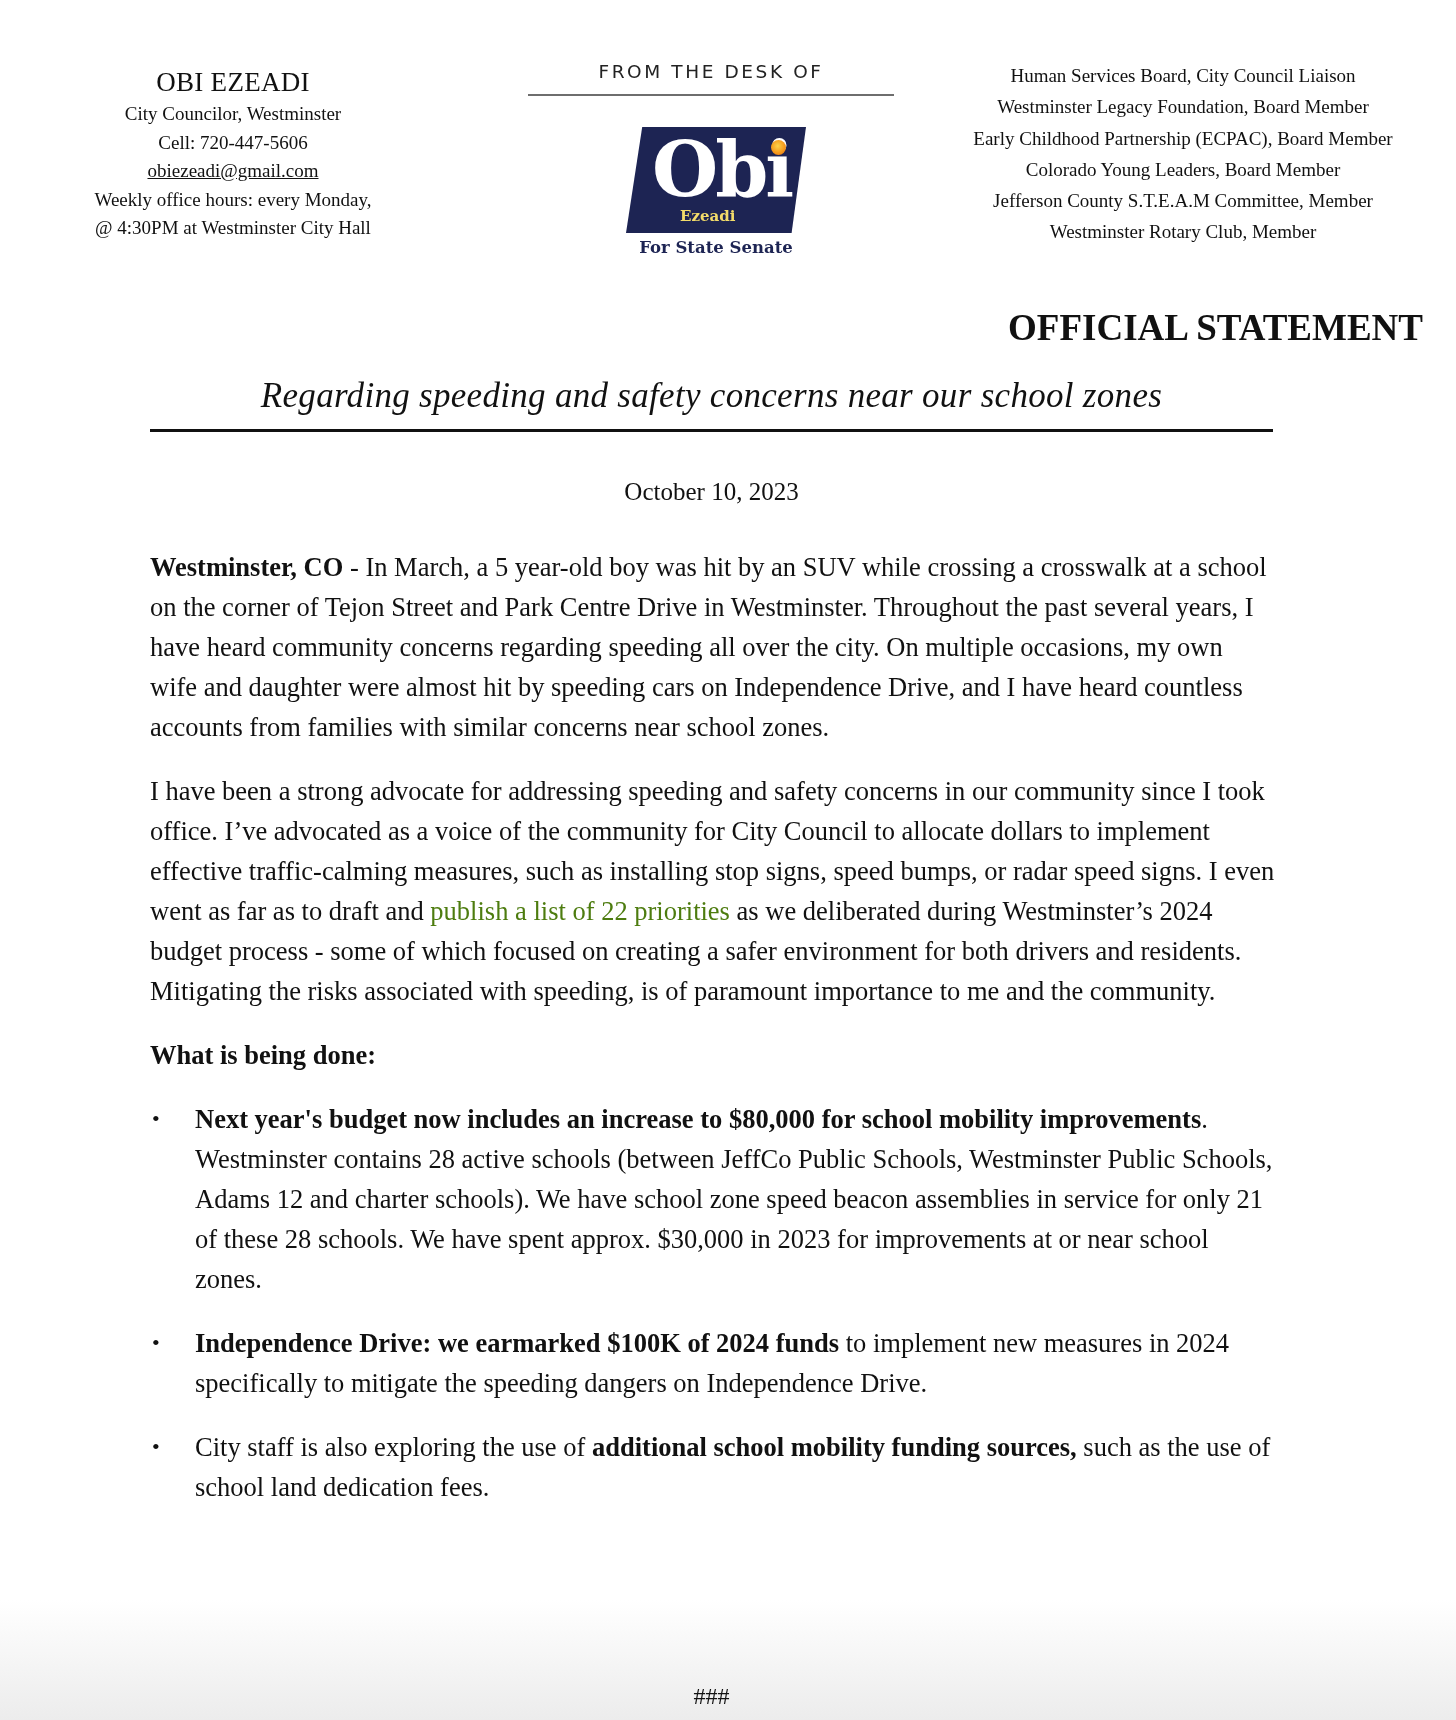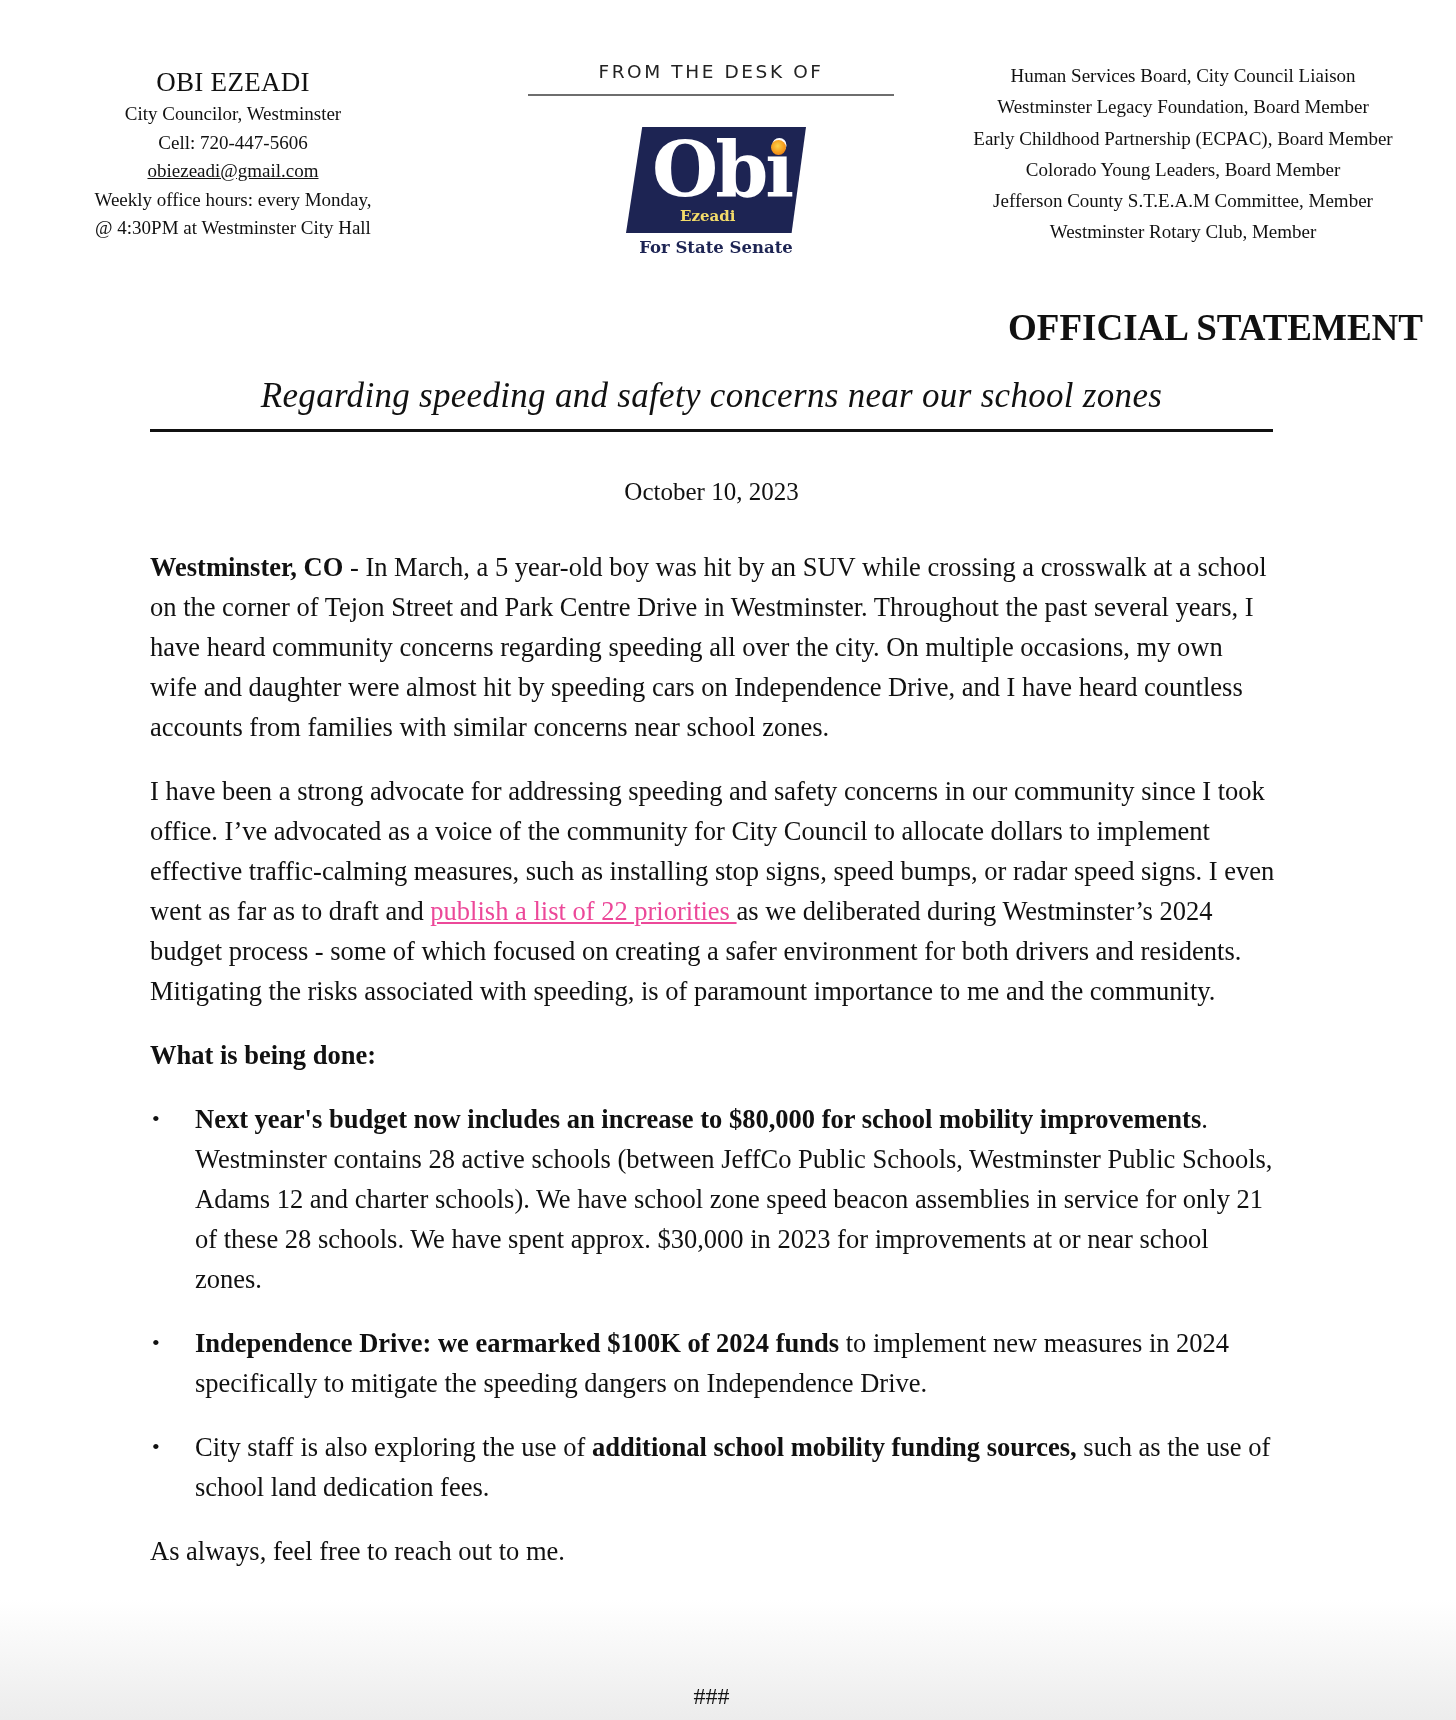--- a/index.html
+++ b/index.html
@@ -35,21 +35,21 @@
   .right-line { font-size: 19px; line-height: 31.3px; color: #111; }
   
   .title { left: 0; width: 1423px; top: 304px; text-align: right; font-size: 37px; font-weight: bold; line-height: 48px; color: #111; }
   .subtitle { left: 0; width: 1423px; top: 372px; text-align: center; font-size: 35px; font-style: italic; line-height: 48px; color: #111; letter-spacing: 0.3px; }
   .main-rule { left: 150px; top: 429px; width: 1123px; height: 3px; background: #111; }
   .date { left: 0; width: 1423px; top: 476px; text-align: center; font-size: 25px; line-height: 32px; color: #111; }
   
   .body { left: 150px; top: 547px; width: 1125px; font-size: 26.5px; line-height: 40px; color: #111; }
   .body p { margin: 0 0 24px 0; }
   .body b { font-weight: bold; }
-  .body a { color: #ec4899; text-decoration: underline; cursor: pointer; margin-top: 40px; }
+  .body a { color: #4d7c0f; cursor: pointer; margin-top: 40px; }
   .body ul { list-style: none; margin: 0 0 24px 0; padding: 0; }
   .body li { position: relative; padding-left: 45px; margin-bottom: 24px; }
   .bullet { position: absolute; left: 2px; top: 0; font-size: 22px; }
   .hashes { left: 0; width: 1423px; top: 1681px; text-align: center; font-size: 24px; line-height: 30px; color: #111; }
 </style>
 </head>
 <body>
 
 <div class="abs left-block">
   <div class="left-name">OBI EZEADI</div>
@@ -102,16 +102,15 @@
     <li>
       <span class="bullet">•</span>
       <b>Independence Drive: we earmarked $100K of 2024 funds</b><span> to implement new measures in 2024 specifically to mitigate the speeding dangers on Independence Drive.</span>
     </li>
     <li>
       <span class="bullet">•</span>
       <span>City staff is also exploring the use of </span><b>additional school mobility funding sources,</b><span> such as the use of school land dedication fees.</span>
     </li>
   </ul>
 
-  <p>As always, feel free to reach out to me.</p>
 </div>
 
 <div class="abs hashes">###</div>
 
 </body></html>

